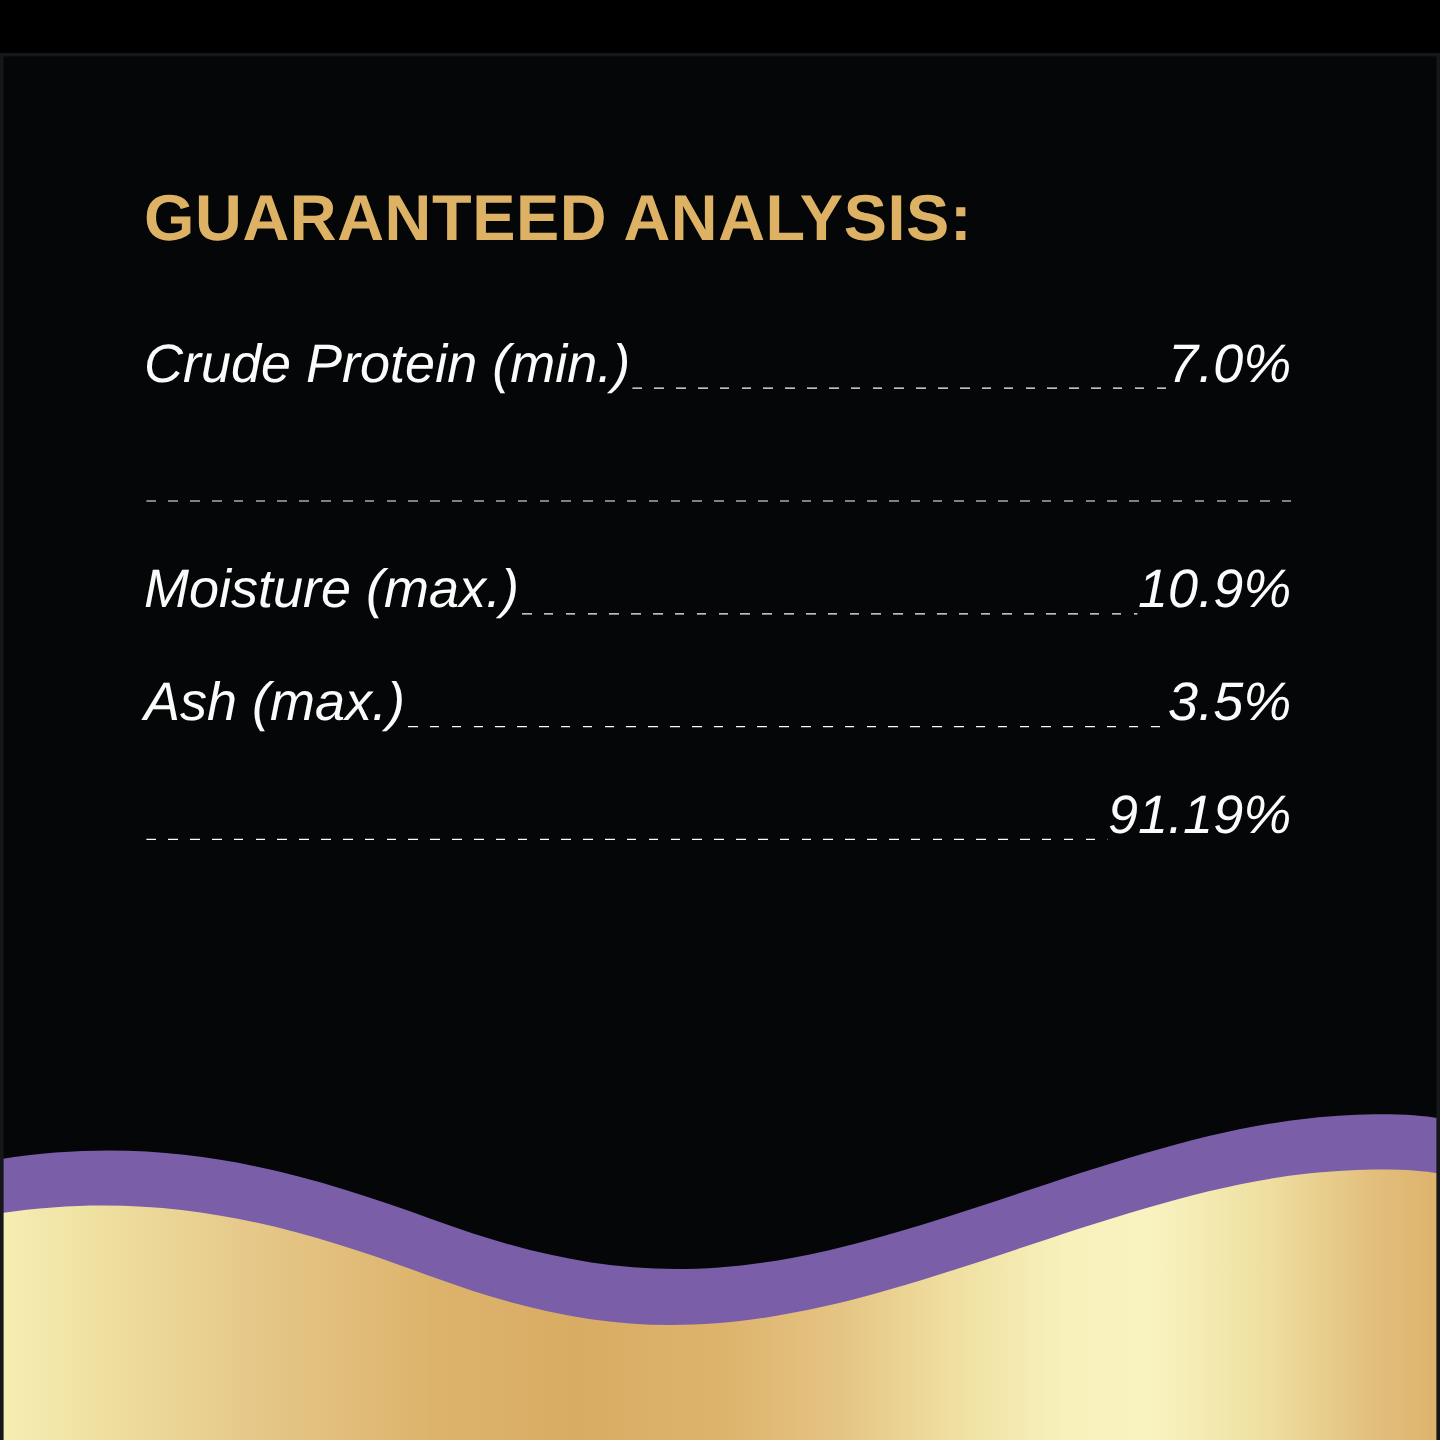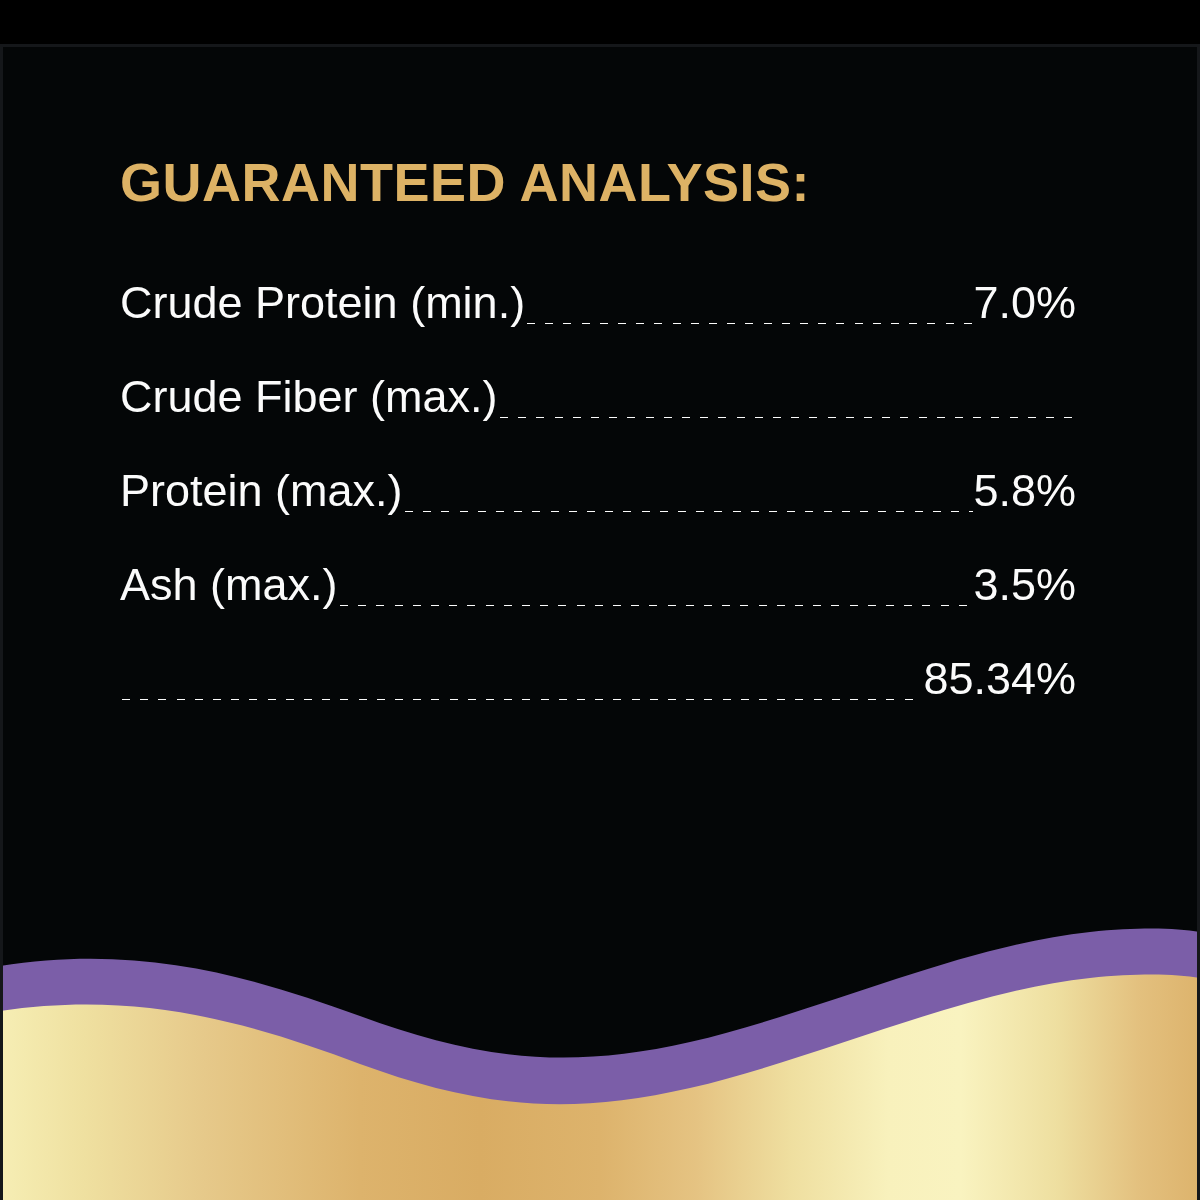--- a/index.html
+++ b/index.html
@@ -38,20 +38,21 @@
     color: #ddb265;
     white-space: nowrap;
   }
 
   
   #nutrient-list {
     position: absolute;
     left: 120px;
     top: 212px;
     width: 956px;
+    font-style: italic;
   }
   .nutrient-row {
     display: flex;
     align-items: baseline;
     width: 100%;
     height: 94px;
     color: #fbfbfb;
     font-size: 45px;
     line-height: 94px;
     font-weight: normal;
@@ -114,39 +115,38 @@
   <div id="nutrient-list">
 
     <div class="nutrient-row">
       <span class="nutrient-label">Crude Protein (min.)</span>
       <span class="leader"></span>
       <span class="nutrient-value">7.0%</span>
     </div>
 
 
     <div class="nutrient-row">
-      <span class="nutrient-label">Crude Fiber (max.)</span>
       <span class="leader"></span>
     </div>
 
     <div class="nutrient-row">
-      <span class="nutrient-label">Protein (max.)</span>
+      <span class="nutrient-label">Moisture (max.)</span>
       <span class="leader"></span>
-      <span class="nutrient-value">5.8%</span>
+      <span class="nutrient-value">10.9%</span>
     </div>
 
     <div class="nutrient-row">
       <span class="nutrient-label">Ash (max.)</span>
       <span class="leader"></span>
       <span class="nutrient-value">3.5%</span>
     </div>
 
     <div class="nutrient-row">
       <span class="leader"></span>
-      <span class="nutrient-value">85.34%</span>
+      <span class="nutrient-value">91.19%</span>
     </div>
 
   </div>
 
   <div id="wave-band">
     <svg viewBox="0 0 1200 320" preserveAspectRatio="none" xmlns="http://www.w3.org/2000/svg">
       <defs>
         <linearGradient id="goldGrad" x1="0" y1="0" x2="1" y2="0">
           <stop offset="0.00" stop-color="#f6eeb4"></stop>
           <stop offset="0.07" stop-color="#efe0a0"></stop>

